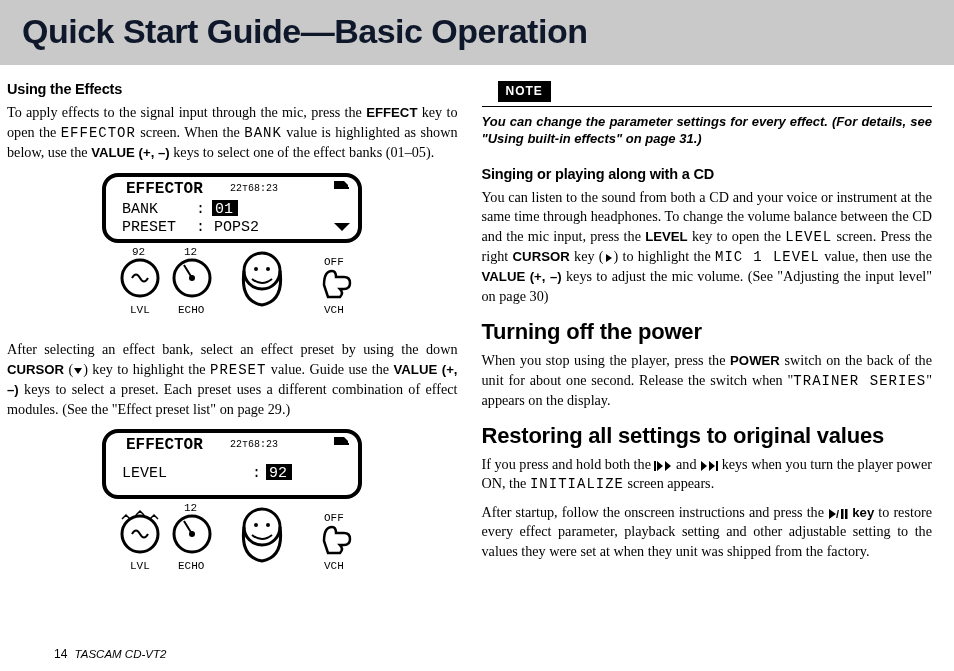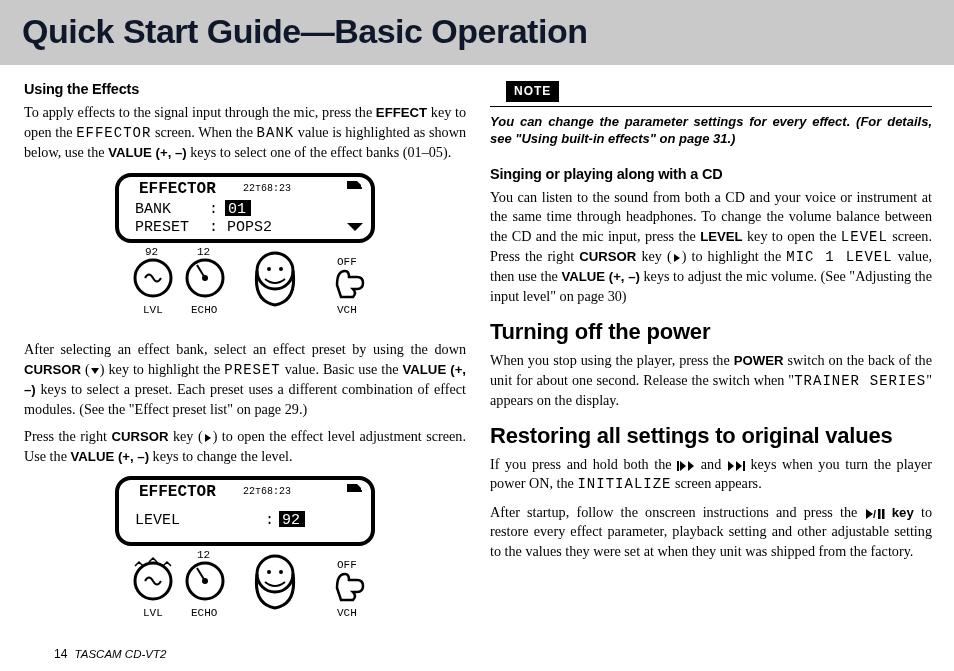--- a/index.html
+++ b/index.html
@@ -19,21 +19,21 @@
   .page-title {
     font-family: 'Arial Black', Arial, sans-serif;
     font-weight: 900;
     font-size: 34px;
     letter-spacing: -0.5px;
     color: #0f172a;
   }
   .content {
     display: flex;
     gap: 24px;
-    padding: 14px 22px 0 24px;
+    padding: 14px 22px 0 7px;
   }
   .col {
     flex: 1;
     font-size: 14.2px;
     line-height: 1.38;
   }
   .col h2 {
     font-family: Arial, sans-serif;
     font-weight: 700;
     font-size: 22px;
@@ -137,28 +137,23 @@
         <text x="222" y="92" font-family="Courier New" font-size="11">OFF</text>
         <text x="28" y="140" font-family="Courier New" font-size="11">LVL</text>
         <text x="76" y="140" font-family="Courier New" font-size="11">ECHO</text>
         <text x="222" y="140" font-family="Courier New" font-size="11">VCH</text>
       </svg>
     </div>
 
     <p>
       <span>After selecting an effect bank, select an effect preset by using the down </span><span class="bold">CURSOR</span><span> (</span><svg class="icon-inline" width="10" height="10" viewBox="0 0 10 10">
           <path d="M1 2 h8 l-4 6 z" fill="#000"></path>
-        </svg><span>) key to highlight the </span><span class="lcd">PRESET</span><span> value. Basic use the </span><span class="bold">VALUE (+, –)</span><span> keys to select a preset. Each preset uses a different combination of effect modules. (See the "Effect preset list" on page 29.)</span>
-    </p>
-
-    <p>
-      <span>Press the right </span><span class="bold">CURSOR</span><span> key (</span><svg class="icon-inline" width="10" height="10" viewBox="0 0 10 10">
-          <path d="M2 1 v8 l6 -4 z" fill="#000"></path>
-        </svg><span>) to open the effect level adjustment screen. Use the </span><span class="bold">VALUE (+, –)</span><span> keys to change the level.</span>
-    </p>
+        </svg><span>) key to highlight the </span><span class="lcd">PRESET</span><span> value. Guide use the </span><span class="bold">VALUE (+, –)</span><span> keys to select a preset. Each preset uses a different combination of effect modules. (See the "Effect preset list" on page 29.)</span>
+    </p>
+
 
     <div class="screenshot">
       <svg viewBox="0 0 260 150">
         <rect x="2" y="2" width="256" height="66" rx="14" ry="14" fill="#fff" stroke="#000" stroke-width="4"></rect>
         <rect x="18" y="6" width="170" height="12" fill="#fff" stroke="none"></rect>
         <text x="24" y="20" font-family="Courier New" font-weight="700" font-size="16">EFFECTOR</text>
         <text x="128" y="18" font-family="Courier New" font-size="10">22т68:23</text>
         <path d="M232 8 h10 l4 4 v4 h-14 z M244 14 h3 v2 h-3 z" fill="#000"></path>
         <text x="20" y="48" font-family="Courier New" font-size="15">LEVEL</text>
         <text x="150" y="48" font-family="Courier New" font-size="15">:</text>

